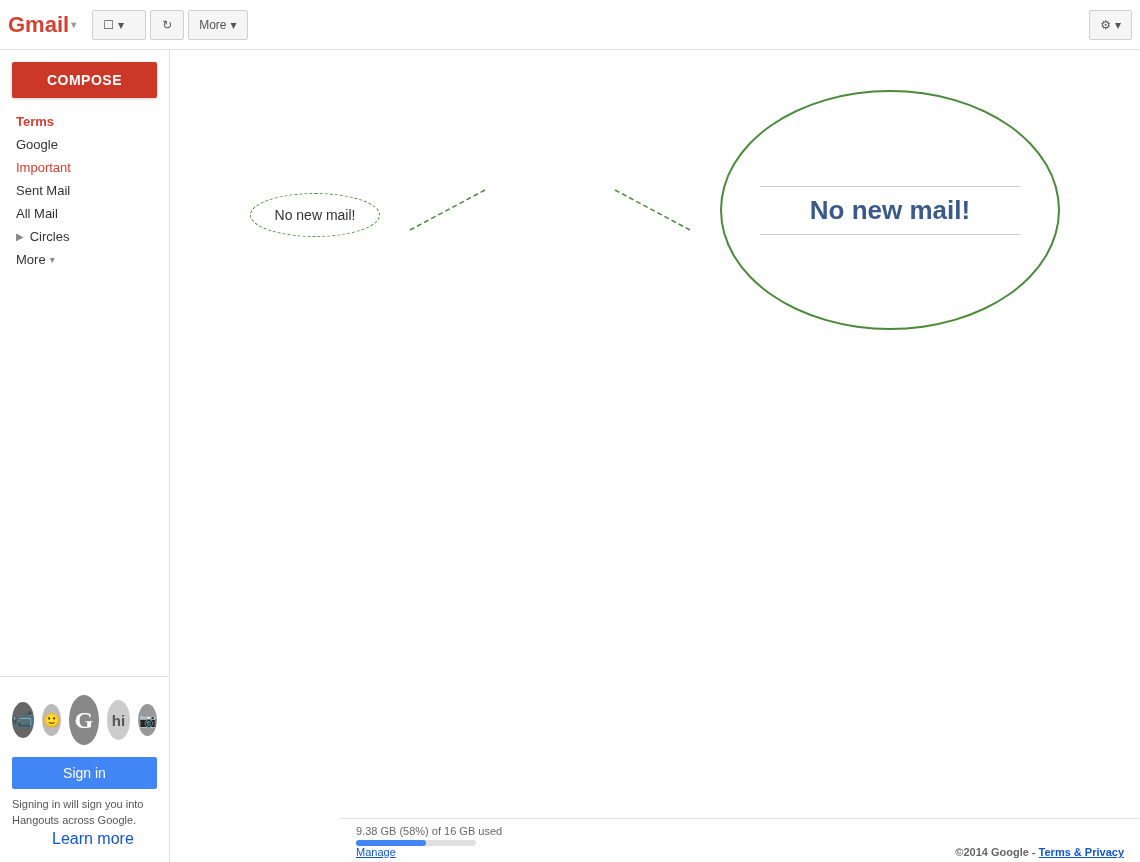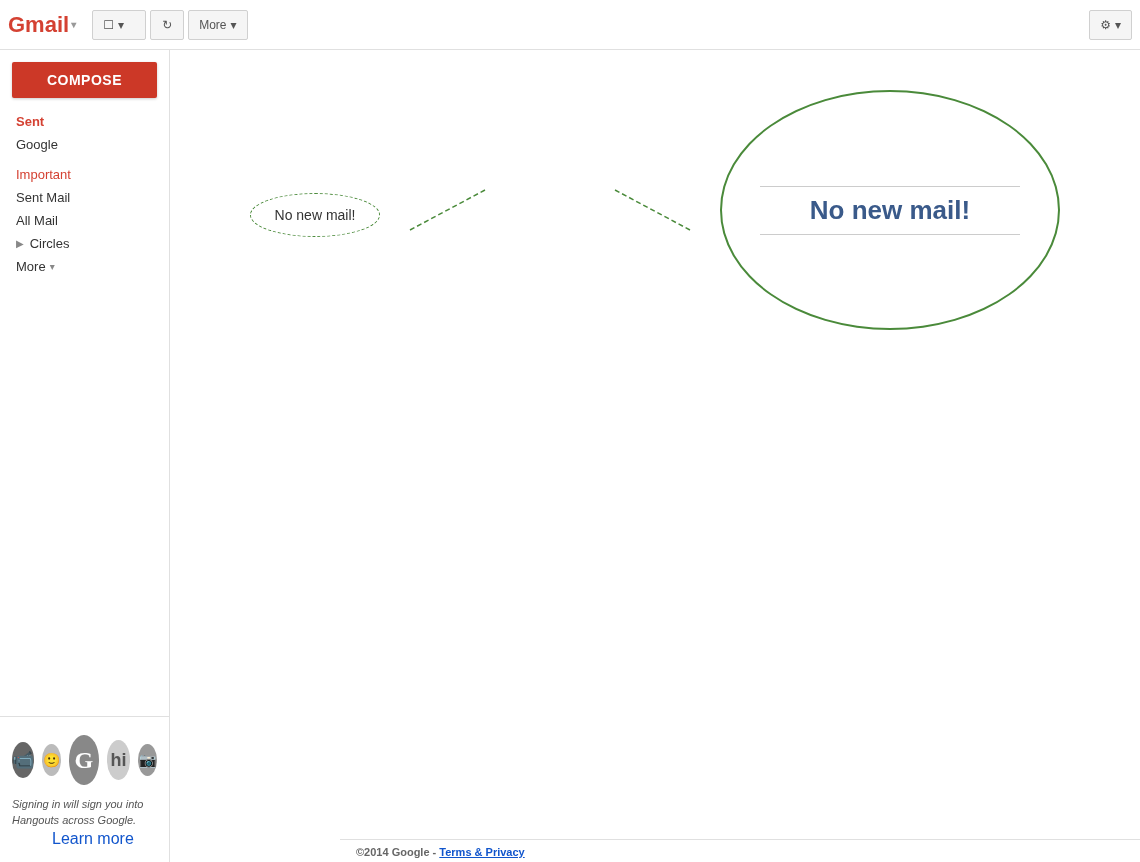--- a/index.html
+++ b/index.html
@@ -104,21 +104,21 @@
     .nav-item {
       padding: 4px 16px;
       cursor: pointer;
       font-size: 13px;
       color: #333;
       display: flex;
       align-items: center;
       gap: 4px;
     }
     .nav-item.active { font-weight: bold; color: #d44132; }
-    .nav-item.important-color { color: #d44132; margin-top: 7px; }
+    .nav-item.important-color { color: #d44132; }
     .nav-item .arrow { font-size: 10px; color: #888; margin-right: 2px; }
 
     
     .sidebar-bottom {
       margin-top: auto;
       border-top: 1px solid #e0e0e0;
       padding: 10px 0 0 0;
     }
     .hangouts-icons {
       display: flex;
@@ -137,21 +137,21 @@
       justify-content: center;
       color: #fff;
       font-size: 16px;
       position: relative;
     }
     .hangout-icon.video { background: #666; }
     .hangout-icon.chat { background: #888; width: 50px; height: 50px; font-size: 22px; }
     .hangout-icon.hi {
       background: #ccc;
       color: #555;
-      font-size: 18px;
+      font-size: 15px;
       font-weight: bold;
       width: 40px;
       height: 40px;
     }
     .hangout-icon.camera { background: #999; width: 32px; height: 32px; font-size: 14px; }
     .hangout-icon.smiley { background: #bbb; width: 32px; height: 32px; font-size: 14px; }
     .signin-btn {
       background: #4285f4;
       color: #fff;
       border: none;
@@ -161,21 +161,20 @@
       cursor: pointer;
       width: calc(100% - 24px);
       margin: 4px 12px;
       text-align: center;
     }
     .hangouts-text {
       font-size: 11px;
       color: #555;
       padding: 4px 12px 2px 12px;
       line-height: 1.4;
-      font-style: italic;
     }
     .hangouts-learn {
       font-size: 16px;
       color: #1155cc;
       padding: 0 12px 10px 12px;
       cursor: pointer;
       margin-left: 40px;
     }
 
     
@@ -304,21 +303,21 @@
     <span>▾</span>
   </button>
 </div>
 
 <div id="layout">
 
   <div id="sidebar">
     <button class="compose-btn">COMPOSE</button>
 
     <div class="nav-item active" style="color:#d44132; font-weight:bold;">
-      <span>Sent</span>
+      <span>Terms</span>
     </div>
     <div class="nav-item">
       <span>Google</span>
     </div>
     <div class="nav-item important-color" style="color:#d44132;">
       <span>Important</span>
     </div>
     <div class="nav-item">
       <span>Sent Mail</span>
     </div>
@@ -335,20 +334,21 @@
     </div>
 
     <div class="sidebar-bottom">
       <div class="hangouts-icons">
         <div class="hangout-icon video" style="font-size:18px;">📹</div>
         <div class="hangout-icon smiley" style="background:#bbb;">🙂</div>
         <div class="hangout-icon chat" style="background:#888; color:#fff; font-size:24px; font-weight:bold; font-family:serif;">G</div>
         <div class="hangout-icon hi">hi</div>
         <div class="hangout-icon camera">📷</div>
       </div>
+      <button class="signin-btn">Sign in</button>
       <div class="hangouts-text">
         <span>Signing in will sign you into
 Hangouts across Google.</span>
       </div>
       <div class="hangouts-learn">Learn more</div>
     </div>
   </div>
 
   <div id="main">
 
@@ -366,19 +366,26 @@
       </svg>
 
       <div class="no-mail-ellipse">
         <div class="no-mail-line"></div>
         <span class="no-mail-text">No new mail!</span>
         <div class="no-mail-line"></div>
       </div>
     </div>
 
     <div id="footer">
+      <div class="footer-left">
+        <div>9.38 GB (58%) of 16 GB used</div>
+        <div class="storage-bar-container">
+          <div class="storage-bar-fill"></div>
+        </div>
+        <div><a class="footer-link">Manage</a></div>
+      </div>
       <div class="footer-center">
         <span>©2014 Google - </span><a class="footer-link">Terms &amp; Privacy</a>
       </div>
     </div>
 
   </div>
 </div>
 
 </body></html>

